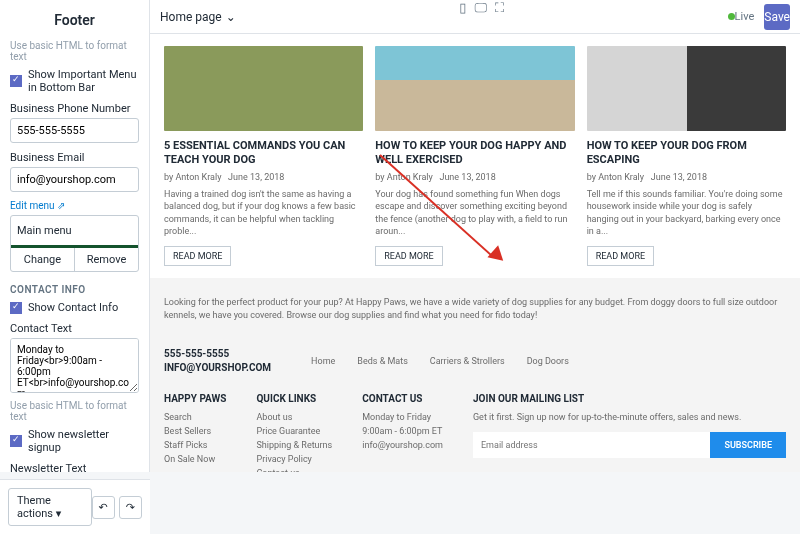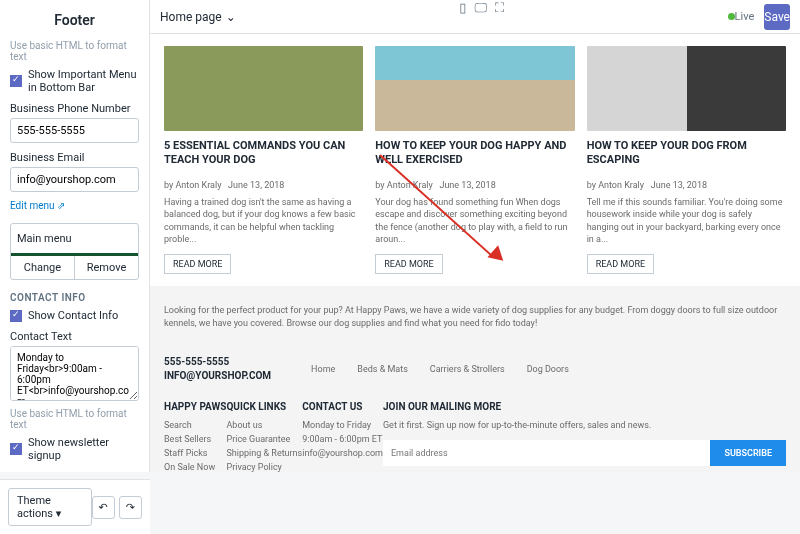--- a/index.html
+++ b/index.html
@@ -9,21 +9,21 @@
 .sidebar-title{font-size:14px;font-weight:600;text-align:center;padding:4px 0 8px}
 .sb-hint{color:#919eab;font-size:10px;margin:4px 0}
 .sb-row{display:flex;align-items:center;gap:6px;margin:6px 0}
 .cb{width:12px;height:12px;border:1px solid #5c6ac4;background:#5c6ac4;position:relative;flex-shrink:0}
 .cb::after{content:"✓";color:#fff;font-size:9px;position:absolute;top:-2px;left:1px}
 .sb-label{font-size:11px;color:#212b36}
 .sb-field-label{font-size:11px;color:#212b36;margin:8px 0 3px}
 .sb-input{width:100%;padding:5px 6px;border:1px solid #c4cdd5;border-radius:3px;font-size:11px}
 .sb-textarea{width:100%;padding:5px 6px;border:1px solid #c4cdd5;border-radius:3px;font-size:10px;resize:vertical;height:55px}
 .sb-section-title{font-size:10px;font-weight:600;color:#637381;letter-spacing:.5px;margin:12px 0 6px}
-.menu-box{border:1px solid #c4cdd5;border-radius:3px;margin-top:12px}
+.menu-box{border:1px solid #c4cdd5;border-radius:3px;margin-top:4px}
 .menu-box-top{padding:8px 6px;font-size:11px;color:#212b36}
 .menu-box-btns{display:flex;border-top:3px solid #14532d}
 .menu-box-btns>div{flex:1;text-align:center;padding:5px;font-size:11px;color:#212b36;cursor:pointer}
 .menu-box-btns>div:first-child{border-right:1px solid #c4cdd5}
 .menu-header{display:flex;justify-content:space-between;align-items:center}
 .edit-link{color:#007ace;font-size:10px;cursor:pointer}
 .sidebar-footer{position:absolute;bottom:0;left:0;width:150px;background:#fff;border-top:1px solid #dfe3e8;padding:8px;display:flex;justify-content:space-between;align-items:center}
 .theme-btn{border:1px solid #c4cdd5;border-radius:3px;padding:5px 8px;font-size:11px;cursor:pointer}
 .icon-btns{display:flex;gap:4px}
 .icon-btn{border:1px solid #c4cdd5;border-radius:3px;padding:4px 6px;font-size:11px;cursor:pointer}
@@ -35,31 +35,31 @@
 .tb-right{display:flex;align-items:center;gap:10px}
 .live{display:flex;align-items:center;gap:0;font-size:11px;color:#637381}
 .live-dot{width:7px;height:7px;border-radius:50%;background:#50b83c}
 .save-btn{background:#5c6ac4;color:#fff;padding:6px 0;border-radius:3px;font-size:12px;cursor:pointer}
 .preview{flex:1;background:#fff;overflow:hidden;position:relative}
 .blog-row{display:flex;gap:12px;padding:12px 14px}
 .blog-card{flex:1;min-width:0}
 .blog-img{width:100%;height:85px;background:#8a9a5b;border-radius:1px}
 .blog-img.b2{background:linear-gradient(#7ec5d6 40%,#c9b89a 40%)}
 .blog-img.b3{background:linear-gradient(90deg,#d5d5d5 50%,#3a3a3a 50%)}
-.blog-title{font-size:11px;font-weight:700;margin:8px 0 12px;line-height:1.3}
+.blog-title{font-size:11px;font-weight:700;margin:8px 0 4px;line-height:1.3}
 .blog-meta{font-size:9px;color:#6b6b6b;margin-bottom:6px}
 .blog-excerpt{font-size:9px;color:#6b6b6b;line-height:1.4;margin-bottom:8px}
 .read-more{display:inline-block;border:1px solid #c4cdd5;padding:4px 8px;font-size:9px;color:#212b36;cursor:pointer}
 .footer-preview{background:#f4f4f4;padding:18px 14px 10px}
 .fp-desc{font-size:9px;color:#6b6b6b;line-height:1.5;margin-bottom:24px}
 .fp-row1{display:flex;gap:40px;align-items:center;margin-bottom:18px}
 .fp-contact{font-size:10px;font-weight:700;line-height:1.4}
 .fp-menu{display:flex;gap:22px;font-size:9px;color:#6b6b6b}
 .fp-menu span{cursor:pointer}
-.fp-cols{display:flex;}
+.fp-cols{display:flex;gap:30px}
 .fp-col{flex:0 0 auto}
 .fp-col-title{font-size:10px;font-weight:700;margin-bottom:8px}
 .fp-col-link{font-size:9px;color:#6b6b6b;margin-bottom:4px;cursor:pointer}
 .fp-newsletter{flex:1}
 .nl-desc{font-size:9px;color:#6b6b6b;margin-bottom:10px}
 .nl-form{display:flex}
 .nl-input{flex:1;padding:8px;border:none;font-size:9px}
 .nl-btn{background:#1f8ceb;color:#fff;padding:8px 14px;font-size:9px;font-weight:600;cursor:pointer}
 .fp-bottom{display:flex;justify-content:space-between;align-items:center;margin-top:18px}
 .social{display:flex;gap:8px;color:#6b6b6b;font-size:16px}
@@ -196,21 +196,21 @@
             <div class="fp-col-link">Privacy Policy</div>
             <div class="fp-col-link">Contact us</div>
           </div>
           <div class="fp-col">
             <div class="fp-col-title">CONTACT US</div>
             <div class="fp-col-link">Monday to Friday</div>
             <div class="fp-col-link">9:00am - 6:00pm ET</div>
             <div class="fp-col-link">info@yourshop.com</div>
           </div>
           <div class="fp-newsletter">
-            <div class="fp-col-title">JOIN OUR MAILING MORE</div>
+            <div class="fp-col-title">JOIN OUR MAILING LIST</div>
             <div class="nl-desc">Get it first. Sign up now for up-to-the-minute offers, sales and news.</div>
             <div class="nl-form">
               <input class="nl-input" placeholder="Email address" style="">
               <div class="nl-btn">SUBSCRIBE</div>
             </div>
           </div>
         </div>
         <div class="fp-bottom">
           <div class="social">
             <span>▣</span>

